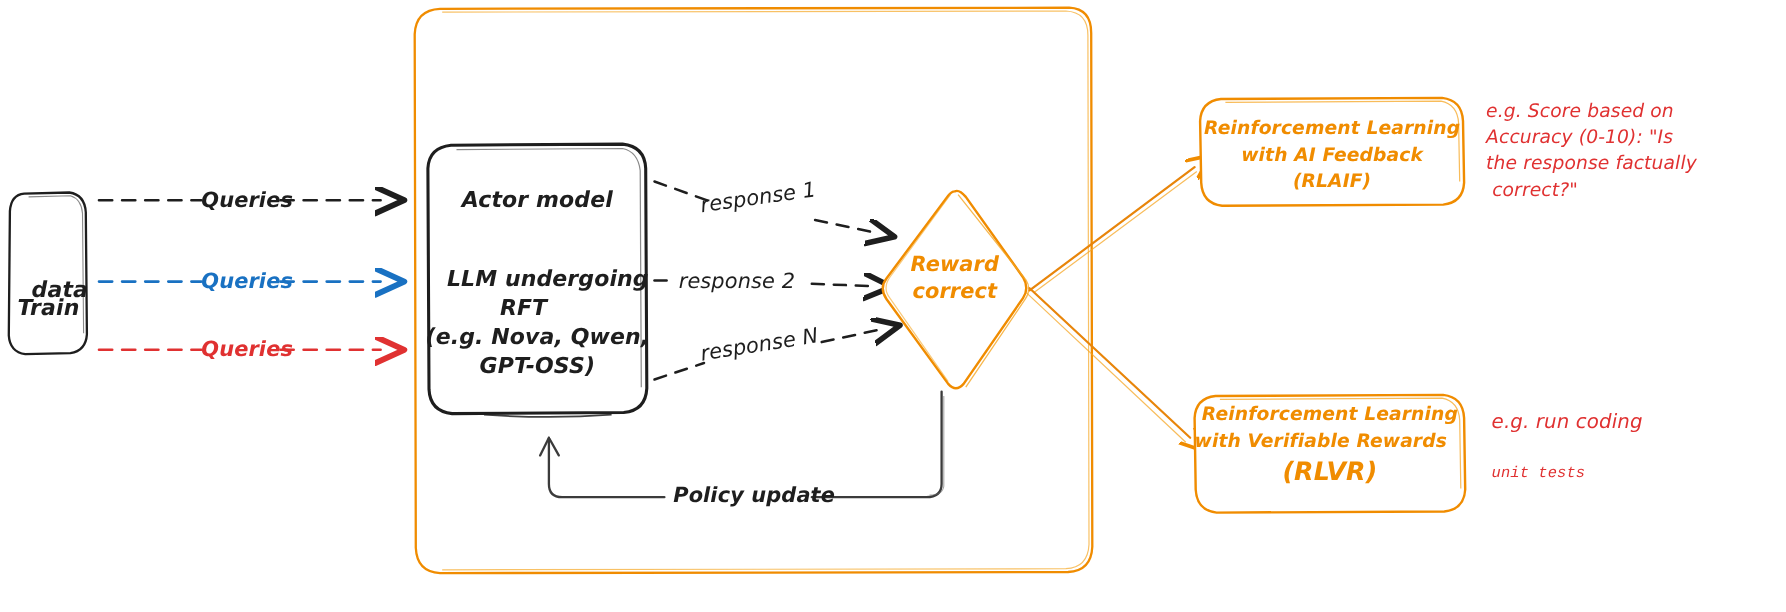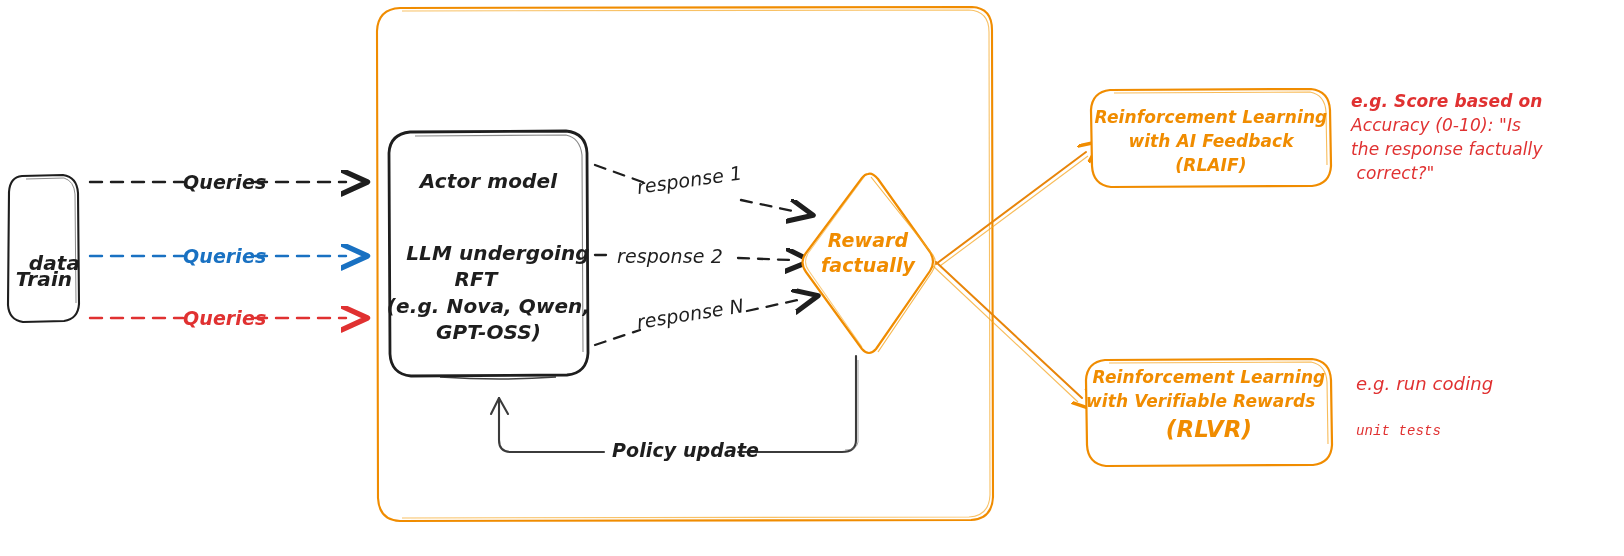--- a/index.html
+++ b/index.html
@@ -137,29 +137,29 @@
   <div class="lbl hand blk ctr" style="left:389px;top:240px;width:218px;font-size:20px;">LLM undergoing</div>
   <div class="lbl hand blk ctr" style="left:389px;top:266px;width:174px;font-size:20px;">RFT</div>
   <div class="lbl hand blk ctr" style="left:381px;top:293px;width:215px;font-size:20px;">(e.g. Nova, Qwen,</div>
   <div class="lbl hand blk ctr" style="left:389px;top:319px;width:199px;font-size:20px;">GPT-OSS)</div>
 
   <div class="lbl hand blk lft" style="left:637px;top:175px;font-size:19px;transform:rotate(-8deg);transform-origin:left center;">response 1</div>
   <div class="lbl hand blk lft" style="left:617px;top:244px;font-size:19px;">response 2</div>
   <div class="lbl hand blk lft" style="left:637px;top:310px;font-size:19px;transform:rotate(-9deg);transform-origin:left center;">response N</div>
 
   <div class="lbl hand org ctr" style="left:798px;top:228px;width:140px;font-size:19px;">Reward</div>
-  <div class="lbl hand org ctr" style="left:798px;top:253px;width:140px;font-size:19px;">factually</div>
+  <div class="lbl hand org ctr" style="left:798px;top:253px;width:140px;font-size:19px;">correct</div>
 
   <div class="lbl hand blk ctr" style="left:612px;top:438px;width:140px;font-size:19px;">Policy update</div>
 
   <div class="lbl hand org ctr" style="left:1091px;top:106px;width:240px;font-size:17px;">Reinforcement Learning</div>
   <div class="lbl hand org ctr" style="left:1091px;top:130px;width:240px;font-size:17px;">with AI Feedback</div>
   <div class="lbl hand org ctr" style="left:1091px;top:154px;width:240px;font-size:17px;">(RLAIF)</div>
 
-  <div class="lbl hand red lft" style="left:1351px;top:90px;font-size:17px;font-weight:bold;">e.g. Score based on</div>
+  <div class="lbl hand red lft" style="left:1351px;top:90px;font-size:17px;">e.g. Score based on</div>
   <div class="lbl hand red lft" style="left:1351px;top:114px;font-size:17px;">Accuracy (0-10): "Is</div>
   <div class="lbl hand red lft" style="left:1351px;top:138px;font-size:17px;">the response factually</div>
   <div class="lbl hand red lft" style="left:1351px;top:162px;font-size:17px;"> correct?"</div>
 
   <div class="lbl hand org ctr" style="left:1086px;top:366px;width:246px;font-size:17px;">Reinforcement Learning</div>
   <div class="lbl hand org ctr" style="left:1086px;top:390px;width:204px;font-size:17px;">with Verifiable Rewards</div>
   <div class="lbl hand org ctr" style="left:1086px;top:414px;width:246px;font-size:23px;">(RLVR)</div>
 
   <div class="lbl hand red lft" style="left:1356px;top:372px;font-size:18px;">e.g. run coding</div>
   <div class="lbl hand red lft" style="left:1356px;top:422px;font-size:14px;font-family:Liberation Mono, monospace;">unit tests</div>

